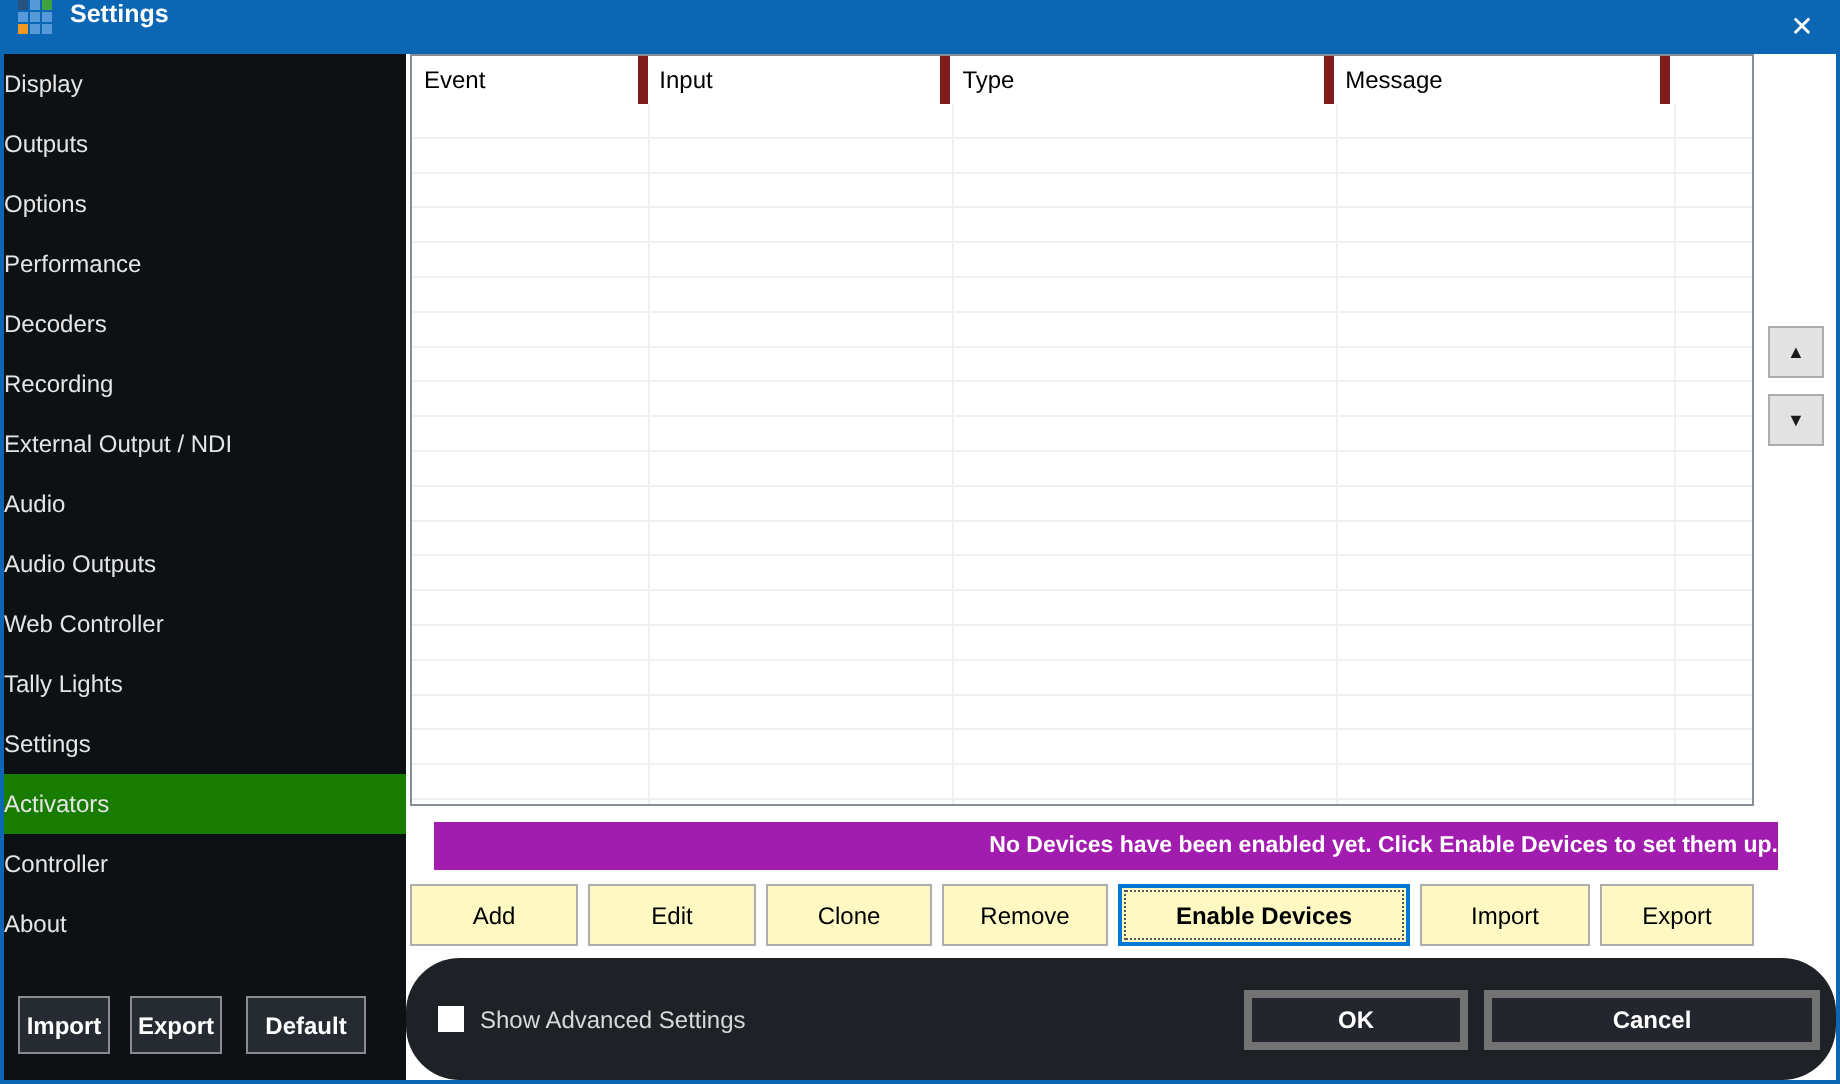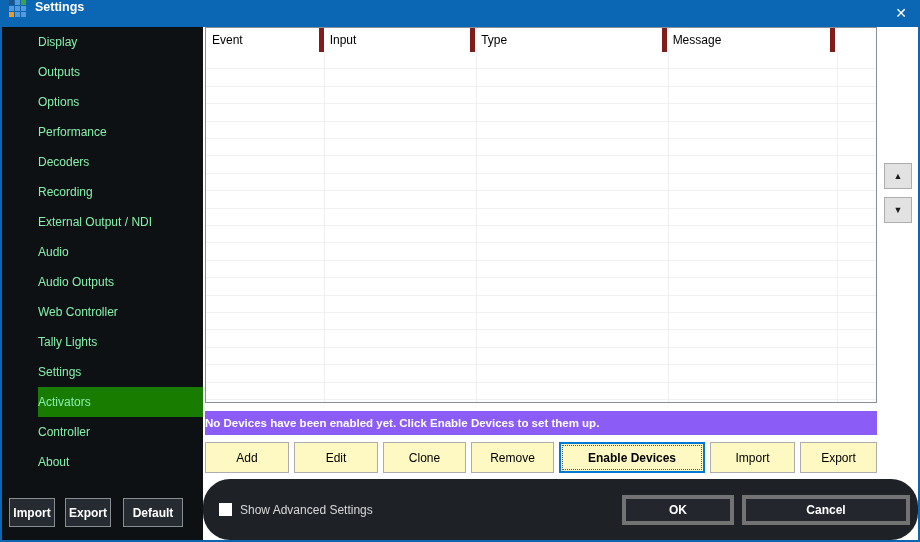--- a/index.html
+++ b/index.html
@@ -15,21 +15,21 @@
     grid-template-columns:repeat(3,1fr); grid-template-rows:repeat(3,1fr); gap:1px; }
   .appicon i{ display:block; background:#5699d8; }
   .appicon i:nth-child(1){ background:#27527f; }
   .appicon i:nth-child(3){ background:#3fa23f; }
   .appicon i:nth-child(7){ background:#f0991e; }
   .title{ color:#fff; font-size:12.5px; font-weight:bold; margin-left:9px; }
   .close{ margin-left:auto; width:34px; text-align:center; color:#fff; font-size:14px; cursor:default; line-height:27px; }
   
   .wbody{ flex:1; display:flex; min-height:0; }
   .sidebar{ width:201px; background:#0e1114; position:relative; flex:0 0 auto; }
-  .nav-item{ height:30px; line-height:30px; color:#86efac; font-size:12px; cursor:default;margin-left:36px; }
+  .nav-item{ height:30px; line-height:30px; color:#e5e5e5; font-size:12px; cursor:default; }
   .nav-item.selected{ background:#187c00; }
   .dbtn{ position:absolute; bottom:13px; height:29px; background:#262b31; border:1px solid #888d92;
     color:#fff; font-weight:bold; font-size:12px; font-family:inherit; }
   .dbtn.b-import{ left:7px; width:46px; }
   .dbtn.b-export{ left:63px; width:46px; }
   .dbtn.b-default{ left:121px; width:60px; }
   .main{ flex:1; display:flex; flex-direction:column; background:#fff; min-width:0; }
   .content{ flex:1; position:relative; }
   
   .etable{ position:absolute; left:2px; top:0; width:672px; height:376px; border:1px solid #878e98; background:#fff; }
@@ -38,22 +38,22 @@
   .th.last{ border-right:none; }
   .w118{ width:118px; } .w152{ width:152px; } .w192{ width:192px; } .w169{ width:169px; } .w41{ width:41px; }
   .tbody{ position:absolute; left:0; right:0; top:24px; bottom:0;
     background:repeating-linear-gradient(to bottom,#ffffff 0 16.4px,#f0f0f0 16.4px 17.4px); }
   .vline{ position:absolute; top:0; bottom:0; width:1px; background:#f0f0f0; }
   
   .arrow{ position:absolute; left:681px; width:28px; height:26px; background:#e2e2e2; border:1px solid #adadad;
     font-size:9px; color:#1a1a1a; text-align:center; padding:0; font-family:inherit; }
   .arrow.up{ top:136px; } .arrow.down{ top:170px; }
   
-  .banner{ position:absolute; left:2px; top:384px; width:672px; height:24px; background:#8b5cf6;
-    color:#fff; font-size:11.5px; font-weight:bold; text-align:left; line-height:24px; }
+  .banner{ position:absolute; left:14px; top:384px; width:672px; height:24px; background:#a21caf;
+    color:#fff; font-size:11.5px; font-weight:bold; text-align:right; line-height:24px; }
   
   .actions{ position:absolute; left:2px; top:415px; width:672px; height:31px; display:flex; gap:5px; }
   .gbtn{ background:#fef9c3; border:1px solid #adadad; font-size:12px; color:#000; height:31px; font-family:inherit; }
   .gbtn.primary{ border:2px solid #0078d7; font-weight:bold; outline:1px dotted #555; outline-offset:-4px; }
   .aw84{ width:84px; } .aw83{ width:83px; } .aw146{ width:146px; } .aw85{ width:85px; } .aw77{ width:77px; }
   
   .bottombar{ height:61px; background:#1e2227; flex:0 0 auto; display:flex; align-items:center;
     padding-left:16px; padding-right:8px;border-radius:27px; }
   .checkbox{ width:13px; height:13px; background:#fff; flex:0 0 auto; }
   .cblabel{ color:#d8d8d8; font-size:12px; margin-left:8px; }

